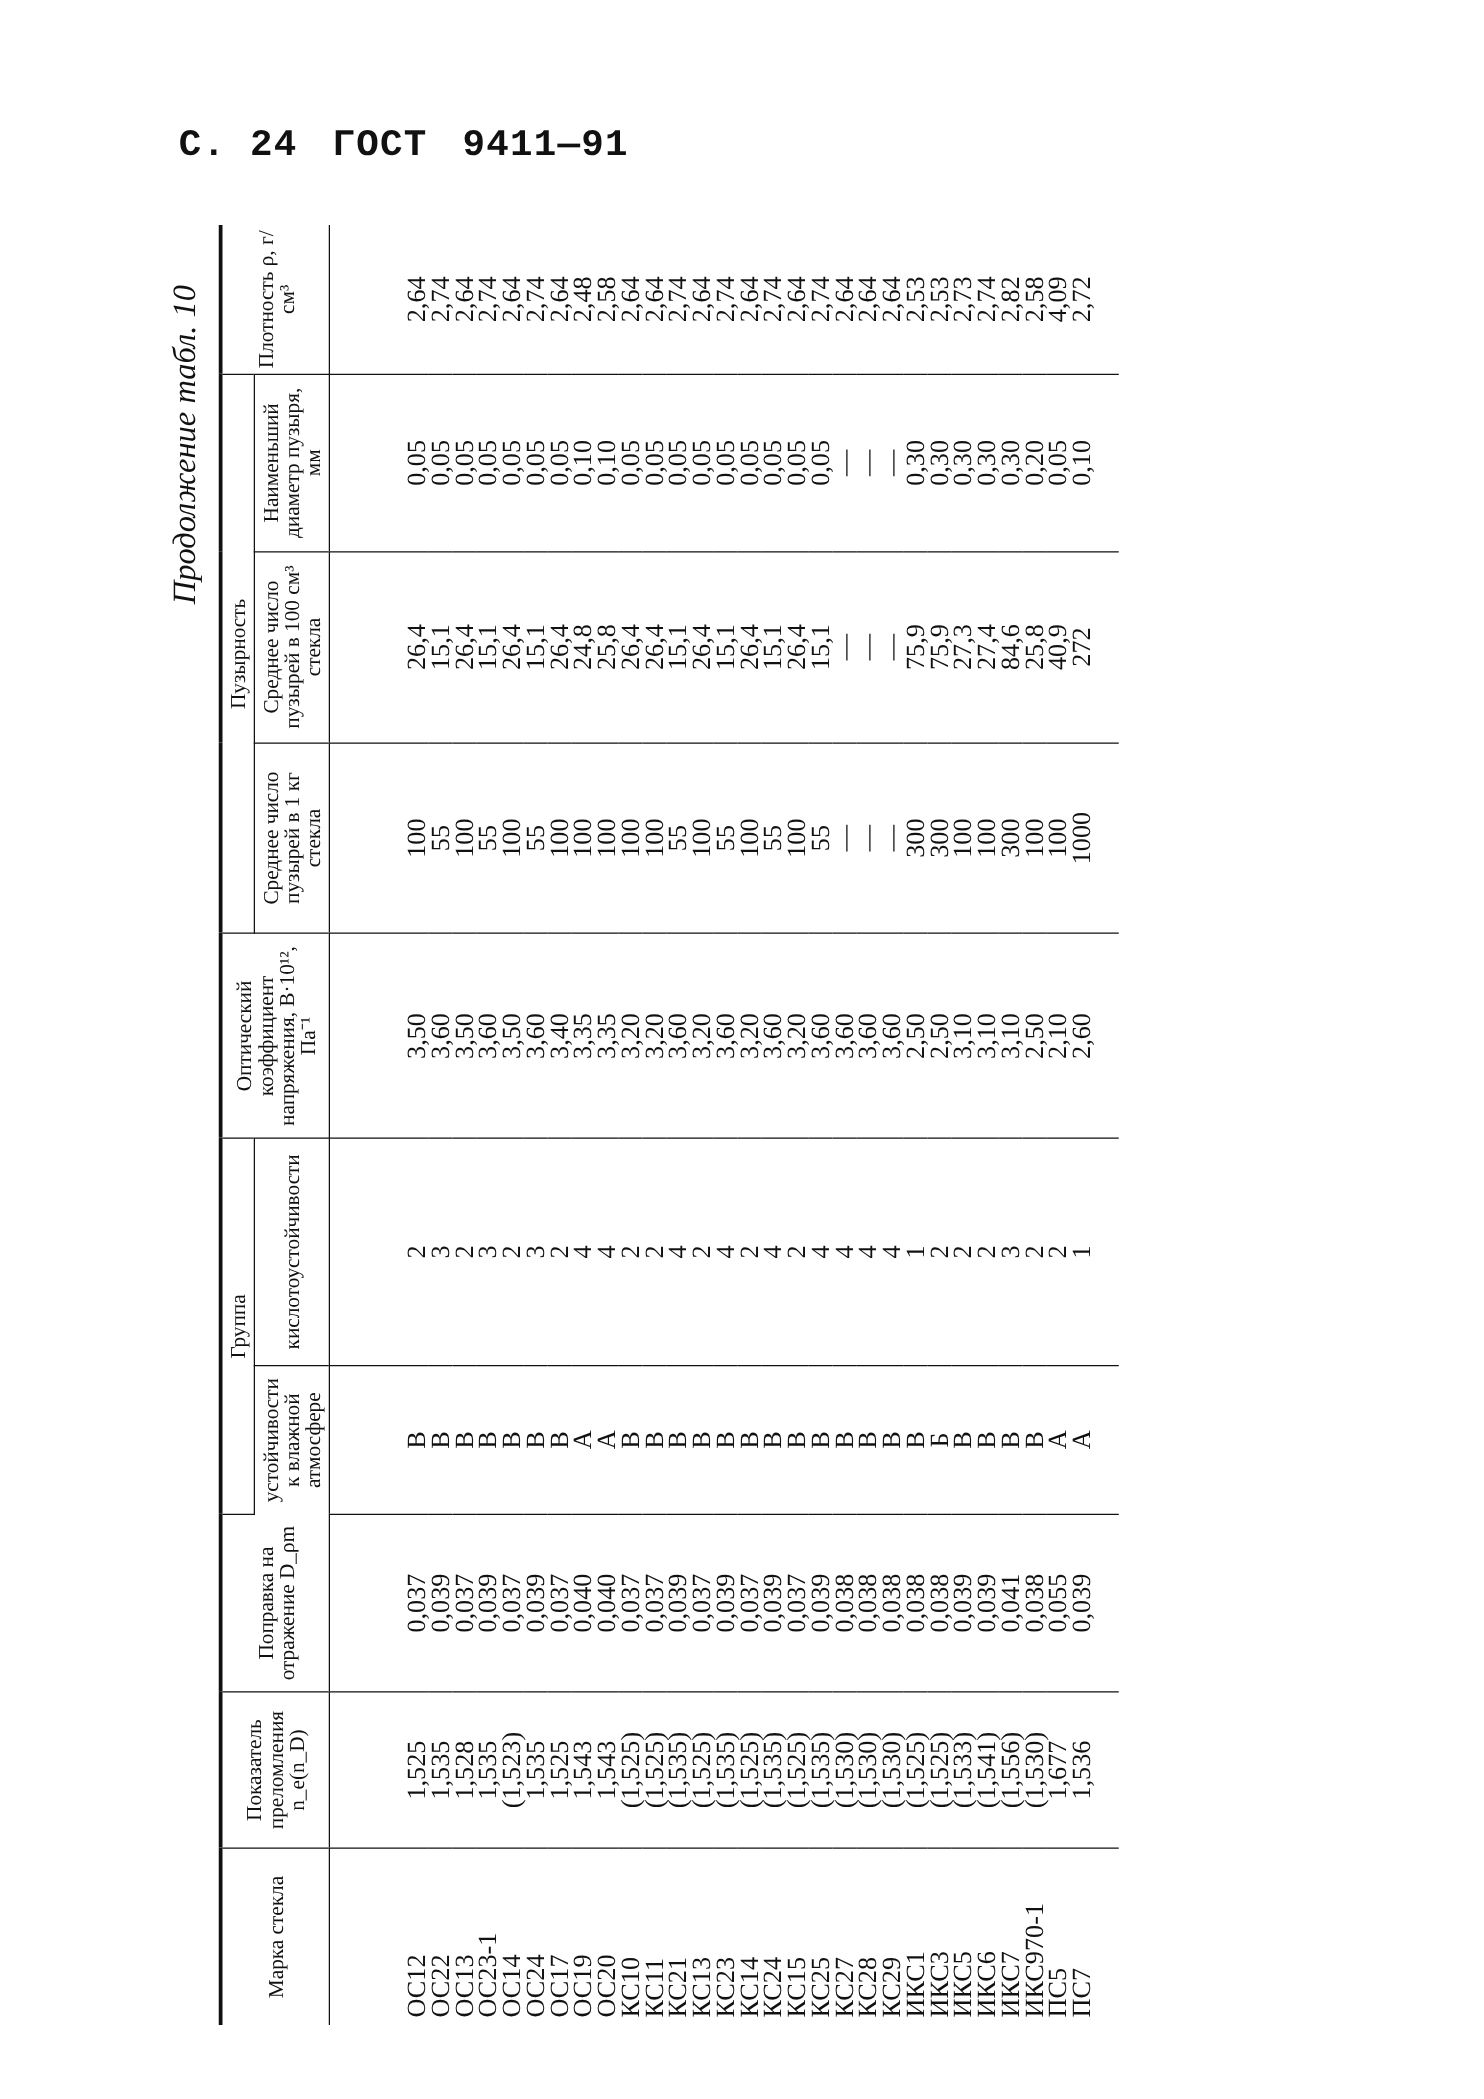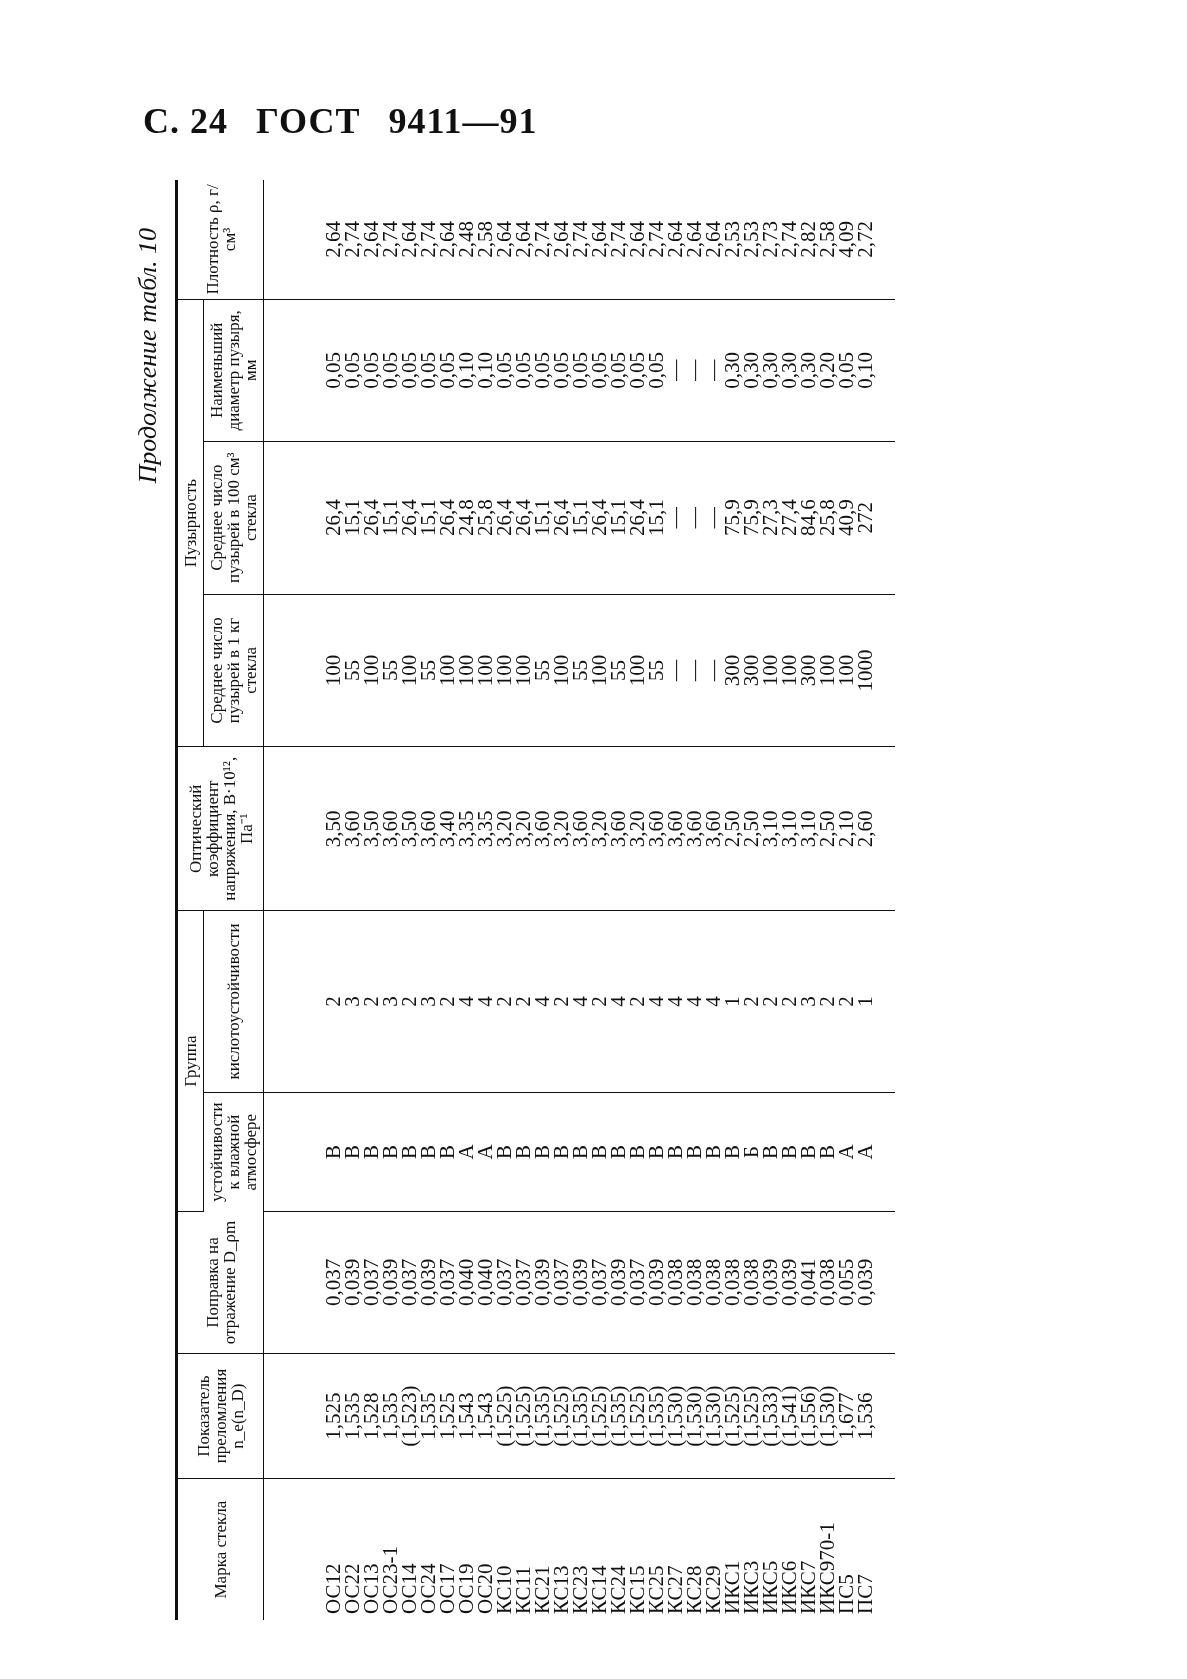--- a/index.html
+++ b/index.html
@@ -1,17 +1,17 @@
 <!DOCTYPE html>
 <html><head>
 <meta charset="utf-8">
 <style>
   html,body{margin:0;padding:0;background:#fff;}
   body{width:1187px;height:1679px;position:relative;overflow:hidden;font-family:"DejaVu Serif","Liberation Serif",serif;color:#111;}
-  .header{position:absolute;left:143px;top:100px;font-family:Liberation Serif, serif;font-weight:bold;font-size:36px;letter-spacing:1px;}
+  .header{position:absolute;left:143px;top:100px;font-family:Liberation Mono, monospace;font-weight:bold;font-size:30px;letter-spacing:1px;}
   .header span{margin-right:28px;}
   
   .rot{position:absolute;left:175px;top:1690px;width:1510px;height:880px;transform-origin:0 0;transform:rotate(-90deg);}
   .caption{position:absolute;right:48px;top:-42px;font-style:italic;font-size:26px;font-family:"Liberation Serif",serif;}
   table{position:absolute;left:70px;top:0;width:1440px;border-collapse:collapse;font-family:"Liberation Serif",serif;font-size:21px;line-height:19px;}
   th{font-weight:normal;font-size:17px;line-height:17px;padding:4px 4px;border-left:1.5px solid #111;border-bottom:1.5px solid #111;text-align:center;vertical-align:middle;}
   th:first-child{border-left:none;}
   thead tr:first-child th{border-top:3px solid #111;}
   td{padding:0 6px;border-left:1.5px solid #111;vertical-align:top;text-align:center;white-space:nowrap;}
   td:first-child{border-left:none;text-align:left;}

